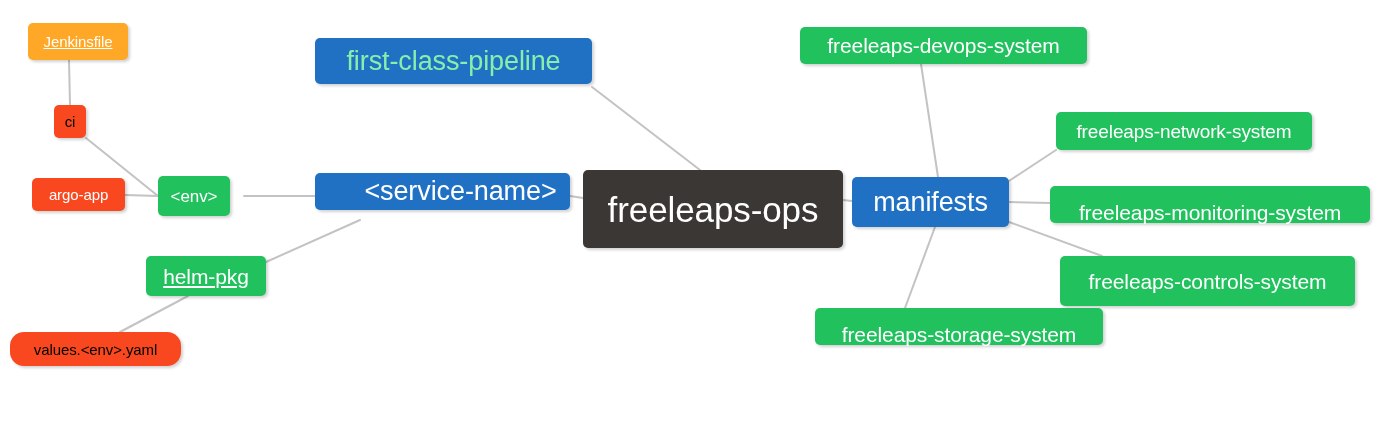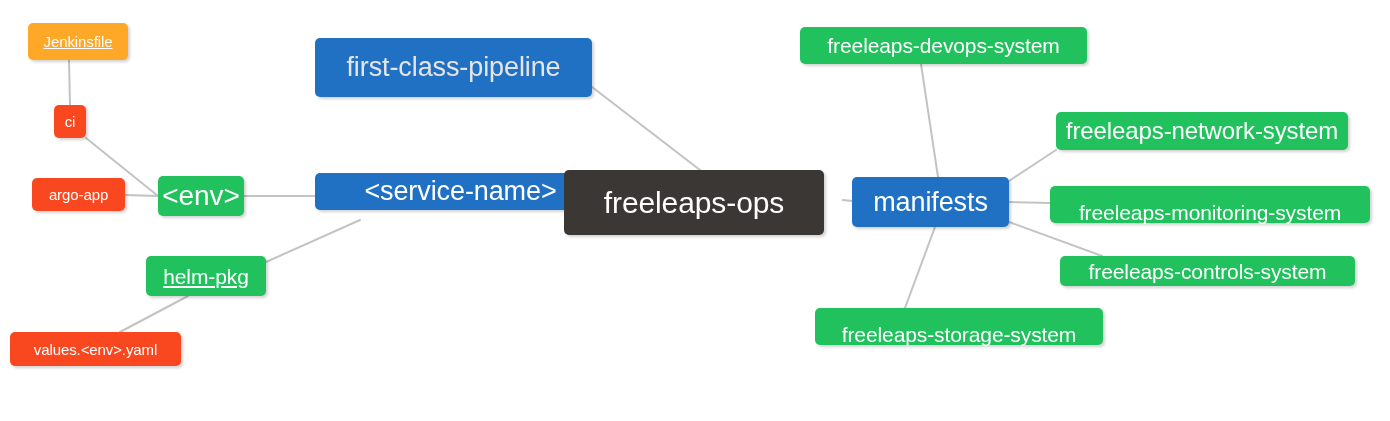--- a/index.html
+++ b/index.html
@@ -62,56 +62,56 @@
       <line x1="938" y1="177" x2="921" y2="64" stroke="#c3c3c3" stroke-width="2" stroke-linecap="round"></line>
       <line x1="1009" y1="181" x2="1056" y2="150" stroke="#c3c3c3" stroke-width="2" stroke-linecap="round"></line>
       <line x1="1009" y1="202" x2="1050" y2="203" stroke="#c3c3c3" stroke-width="2" stroke-linecap="round"></line>
       <line x1="1009" y1="222" x2="1102" y2="256" stroke="#c3c3c3" stroke-width="2" stroke-linecap="round"></line>
       <line x1="935" y1="227" x2="905" y2="308" stroke="#c3c3c3" stroke-width="2" stroke-linecap="round"></line>
     </svg>
   <div id="node-layer">
       <div class="node" style="left: 28px; top: 23px; width: 100px; height: 37px; background: rgb(255, 167, 38); font-size: 15px; color: rgb(255, 255, 255); text-decoration: underline;">
         <span class="node-label">Jenkinsfile</span>
       </div>
-      <div class="node" style="left: 54px; top: 105px; width: 32px; height: 33px; background: rgb(249, 72, 31); font-size: 15px; color: #ffffff;">
+      <div class="node" style="left: 54px; top: 105px; width: 32px; height: 33px; background: rgb(249, 72, 31); font-size: 15px; color: #000000;">
         <span class="node-label">ci</span>
       </div>
       <div class="node" style="left: 32px; top: 178px; width: 93px; height: 33px; background: rgb(249, 72, 31); font-size: 15px; color: #ffffff;">
         <span class="node-label">argo-app</span>
       </div>
-      <div class="node" style="left: 158px; top: 176px; width: 86px; height: 40px; background: rgb(33, 194, 93); font-size: 28px; color: rgb(255, 255, 255);">
+      <div class="node" style="left: 158px; top: 176px; width: 72px; height: 40px; background: rgb(33, 194, 93); font-size: 17px; color: rgb(255, 255, 255);">
         <span class="node-label">&lt;env&gt;</span>
       </div>
       <div class="node" style="left: 146px; top: 256px; width: 120px; height: 40px; background: rgb(33, 194, 93); font-size: 21px; color: rgb(255, 255, 255); text-decoration: underline;">
         <span class="node-label">helm-pkg</span>
       </div>
-      <div class="node" style="left: 10px; top: 332px; width: 171px; height: 34px; background: rgb(249, 72, 31); font-size: 15px; color: #ffffff;">
+      <div class="node" style="left: 10px; top: 332px; width: 171px; height: 34px; background: rgb(249, 72, 31); font-size: 15px; color: #000000; border-radius: 14px;">
         <span class="node-label">values.&lt;env&gt;.yaml</span>
       </div>
-      <div class="node" style="left: 315px; top: 38px; width: 277px; height: 59px; background: rgb(32, 113, 196); font-size: 27px; color: #e5e5e5;">
+      <div class="node" style="left: 315px; top: 38px; width: 277px; height: 46px; background: rgb(32, 113, 196); font-size: 27px; color: #86efac;">
         <span class="node-label">first-class-pipeline</span>
       </div>
       <div class="node" style="left: 315px; top: 173px; width: 255px; height: 37px; background: rgb(32, 113, 196); font-size: 27px; color: rgb(255, 255, 255); padding-left: 48px;">
         <span class="node-label">&lt;service-name&gt;</span>
       </div>
-      <div class="node" style="left: 564px; top: 170px; width: 260px; height: 65px; background: rgb(59, 55, 52); font-size: 30px; color: rgb(255, 255, 255);">
+      <div class="node" style="left: 583px; top: 170px; width: 260px; height: 78px; background: rgb(59, 55, 52); font-size: 35px; color: rgb(255, 255, 255);">
         <span class="node-label">freeleaps-ops</span>
       </div>
       <div class="node" style="left: 852px; top: 177px; width: 157px; height: 50px; background: rgb(32, 113, 196); font-size: 27px; color: rgb(255, 255, 255);">
         <span class="node-label">manifests</span>
       </div>
       <div class="node" style="left: 800px; top: 27px; width: 287px; height: 37px; background: rgb(33, 194, 93); font-size: 21px; color: rgb(255, 255, 255);">
         <span class="node-label">freeleaps-devops-system</span>
       </div>
-      <div class="node" style="left: 1056px; top: 112px; width: 292px; height: 38px; background: rgb(33, 194, 93); font-size: 24px; color: rgb(255, 255, 255);">
+      <div class="node" style="left: 1056px; top: 112px; width: 256px; height: 38px; background: rgb(33, 194, 93); font-size: 19px; color: rgb(255, 255, 255);">
         <span class="node-label">freeleaps-network-system</span>
       </div>
       <div class="node" style="left: 1050px; top: 186px; width: 320px; height: 37px; background: rgb(33, 194, 93); font-size: 21px; color: rgb(255, 255, 255); align-items: flex-end;">
         <span class="node-label">freeleaps-monitoring-system</span>
       </div>
-      <div class="node" style="left: 1060px; top: 256px; width: 295px; height: 30px; background: rgb(33, 194, 93); font-size: 21px; color: rgb(255, 255, 255);">
+      <div class="node" style="left: 1060px; top: 256px; width: 295px; height: 50px; background: rgb(33, 194, 93); font-size: 21px; color: rgb(255, 255, 255);">
         <span class="node-label">freeleaps-controls-system</span>
       </div>
       <div class="node" style="left: 815px; top: 308px; width: 288px; height: 37px; background: rgb(33, 194, 93); font-size: 21px; color: rgb(255, 255, 255); align-items: flex-end;">
         <span class="node-label">freeleaps-storage-system</span>
       </div>
     </div>
 </div>
 
 </body></html>

